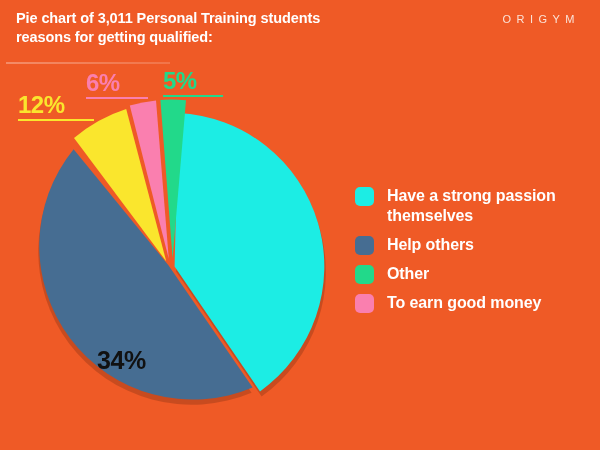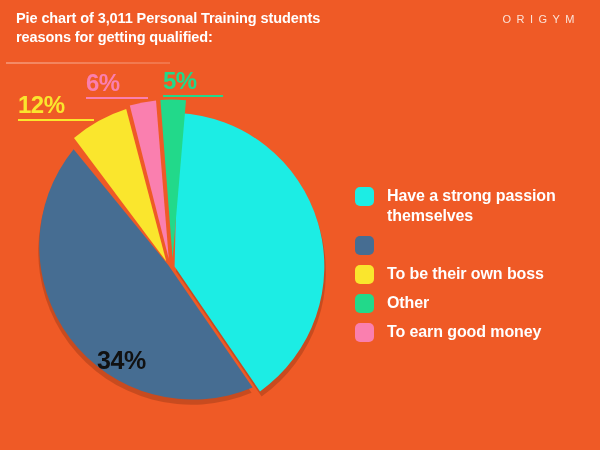--- a/index.html
+++ b/index.html
@@ -180,24 +180,21 @@
     <span class="rule"></span>
   </div>
 
   <div id="legend">
     <div class="legend-row">
       <span class="legend-swatch" style="background:#1cede4"></span>
       <span class="legend-label">Have a strong passion themselves</span>
     </div>
     <div class="legend-row">
       <span class="legend-swatch" style="background:#466d92"></span>
-    </div>
-    <div class="legend-row">
-      <span class="legend-swatch" style="background:#fae62d"></span>
-      <span class="legend-label">To be their own boss</span>
+      <span class="legend-label">Help others</span>
     </div>
     <div class="legend-row">
       <span class="legend-swatch" style="background:#22d98a"></span>
       <span class="legend-label">Other</span>
     </div>
     <div class="legend-row">
       <span class="legend-swatch" style="background:#fa7faf"></span>
       <span class="legend-label">To earn good money</span>
     </div>
   </div>

